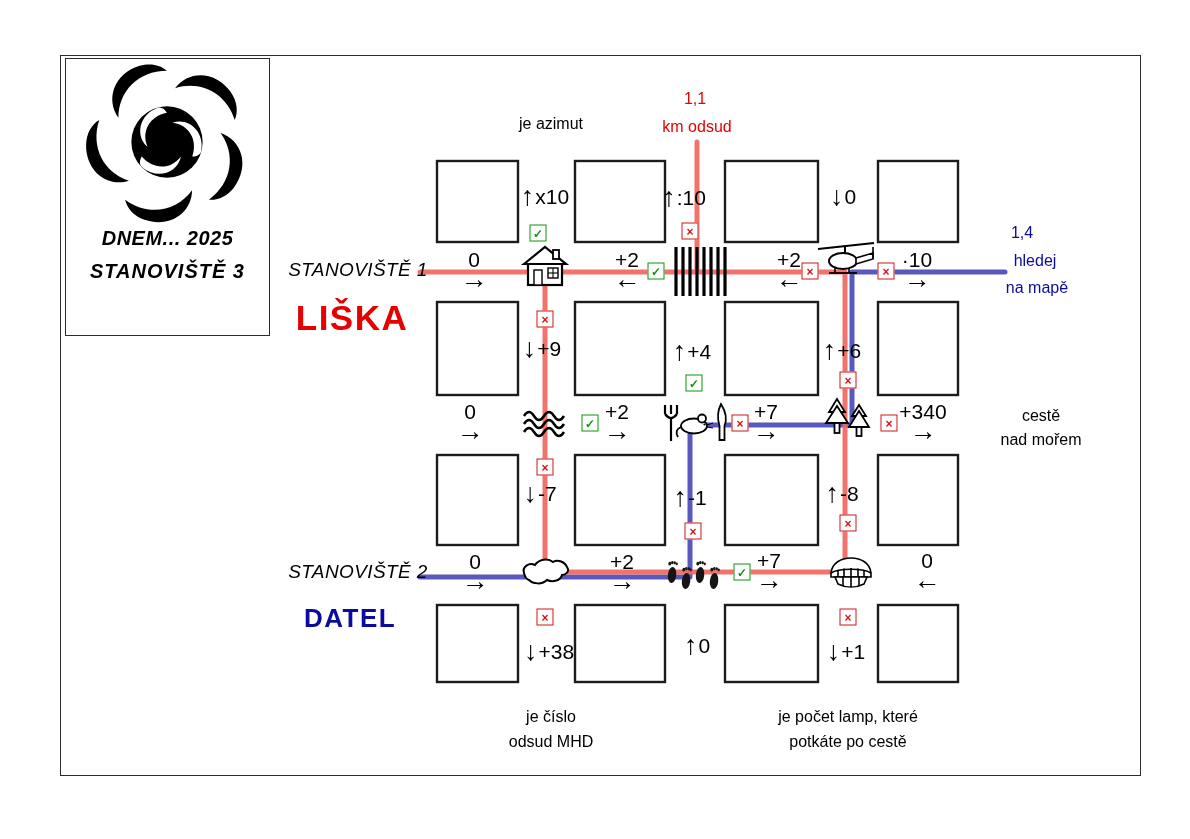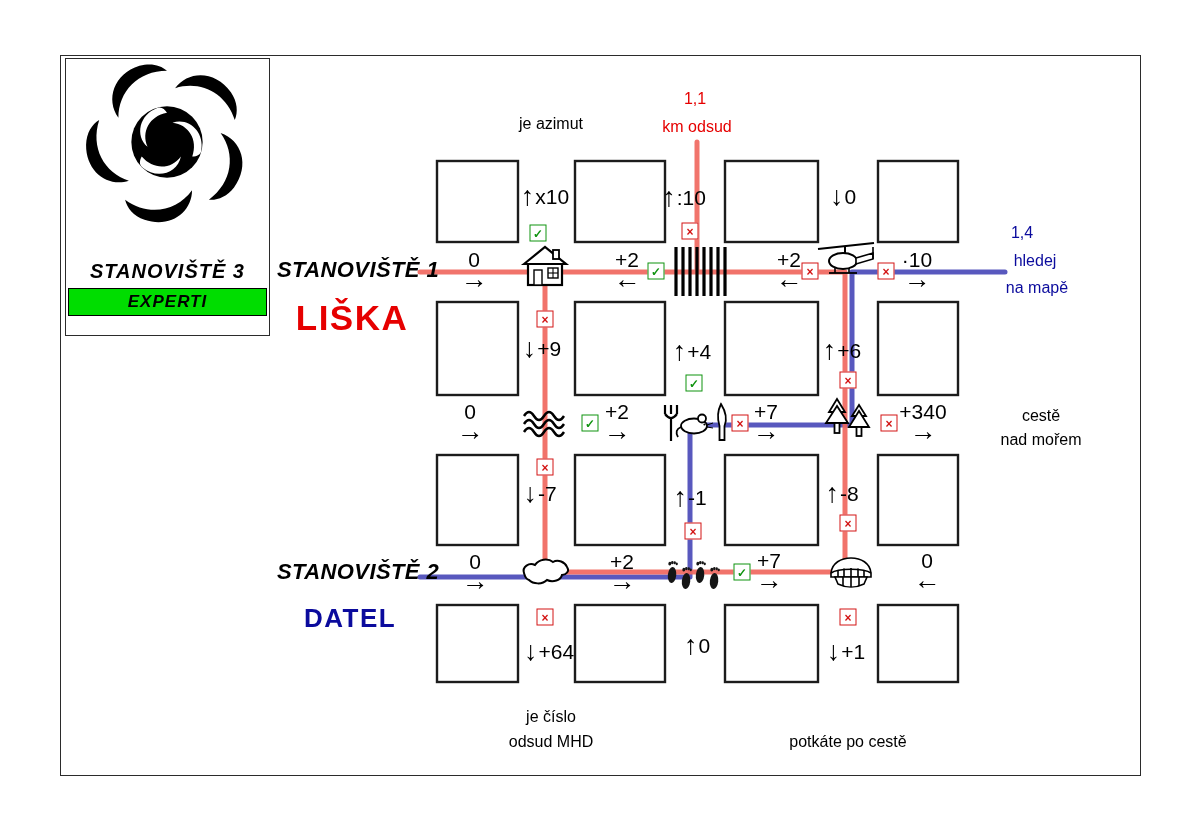--- a/index.html
+++ b/index.html
@@ -13,21 +13,21 @@
   .logo-line1{top:168px;font-size:20px}
   .logo-line2{top:201px;font-size:20px;letter-spacing:1px}
   .logo-badge{position:absolute;left:2px;right:2px;top:229px;height:26px;background:#00dd00;border:1.5px solid #000;
               display:flex;align-items:center;justify-content:center;font-weight:bold;font-style:italic;font-size:17px;letter-spacing:1px}
   
   .abs{position:absolute;transform:translate(-50%,-50%);white-space:nowrap}
   .cap{font-size:16px}
   .it{}
   .red{color:#e60000}
   .blue{color:#0b0b9d}
-  .station{font-size:22px;font-weight:bold;font-style:italic;letter-spacing:.4px}
+  .station{font-size:19px;font-weight:normal;font-style:italic;letter-spacing:.4px}
   .route-name{font-weight:bold;letter-spacing:1.5px}
   
   .vclue{display:flex;align-items:center;gap:1px;font-size:21px;line-height:1}
   .vclue .ar{font-size:27px;line-height:1}
   .hclue{display:flex;flex-direction:column;align-items:center;font-size:21px;line-height:.9}
   .hclue .ar{font-size:27px;line-height:.8;margin-top:-1px}
   
   .cb{width:15px;height:15px;border:1.6px solid #000;background:#fff;display:flex;align-items:center;justify-content:center;
       font-size:12px;font-weight:bold;line-height:1}
   .cb.ok{border-color:#0f930f;color:#0f930f}
@@ -46,22 +46,22 @@
         <path d="M100,12 C64,12 40,38 40,70 C24,48 34,16 66,6 C80,2 92,5 100,12 Z" transform="rotate(72 100 100)"></path>
         <path d="M100,12 C64,12 40,38 40,70 C24,48 34,16 66,6 C80,2 92,5 100,12 Z" transform="rotate(144 100 100)"></path>
         <path d="M100,12 C64,12 40,38 40,70 C24,48 34,16 66,6 C80,2 92,5 100,12 Z" transform="rotate(216 100 100)"></path>
         <path d="M100,12 C64,12 40,38 40,70 C24,48 34,16 66,6 C80,2 92,5 100,12 Z" transform="rotate(288 100 100)"></path>
         <circle cx="100" cy="100" r="44"></circle>
         <path fill="#fff" d="M100,64 C78,68 68,88 76,106 C60,92 66,66 88,58 C93,56 97,59 100,64 Z"></path>
         <path fill="#fff" d="M100,64 C78,68 68,88 76,106 C60,92 66,66 88,58 C93,56 97,59 100,64 Z" transform="rotate(120 100 100)"></path>
         <path fill="#fff" d="M100,64 C78,68 68,88 76,106 C60,92 66,66 88,58 C93,56 97,59 100,64 Z" transform="rotate(240 100 100)"></path>
       </g>
     </svg>
+    <div class="logo-line logo-line1">DNEM... 2025</div>
     <div class="logo-line logo-line2">STANOVIŠTĚ 3</div>
-    <div class="logo-badge">EXPERTI</div>
   </div>
 
   <svg class="map" width="1190" height="839" style="position:absolute;left:0;top:0">
 
     <g fill="none" stroke="#1c1c1c" stroke-width="2.4">
       <rect x="437" y="161" width="81" height="81"></rect>
       <rect x="575" y="161" width="90" height="81"></rect>
       <rect x="725" y="161" width="93" height="81"></rect>
       <rect x="878" y="161" width="80" height="81"></rect>
       <rect x="437" y="302" width="81" height="93"></rect>
@@ -209,20 +209,21 @@
   <div class="abs cap it" style="left:551px;top:124px">je azimut</div>
   <div class="abs cap red" style="left:695px;top:99px">1,1</div>
   <div class="abs cap red it" style="left:697px;top:127px">km odsud</div>
   <div class="abs cap blue" style="left:1022px;top:233px">1,4</div>
   <div class="abs cap blue" style="left:1035px;top:261px">hledej</div>
   <div class="abs cap blue" style="left:1037px;top:288px">na mapě</div>
   <div class="abs cap it" style="left:1041px;top:416px">cestě</div>
   <div class="abs cap it" style="left:1041px;top:440px">nad mořem</div>
   <div class="abs cap it" style="left:551px;top:717px">je číslo</div>
   <div class="abs cap it" style="left:551px;top:742px">odsud MHD</div>
+  <div class="abs cap it" style="left:848px;top:717px">je počet lamp, které</div>
   <div class="abs cap it" style="left:848px;top:742px">potkáte po cestě</div>
 
   <div class="abs station" style="left:358px;top:270px">STANOVIŠTĚ 1</div>
   <div class="abs station" style="left:358px;top:572px">STANOVIŠTĚ 2</div>
   <div class="abs route-name red" style="left:352px;top:318px;font-size:35px">LIŠKA</div>
   <div class="abs route-name blue" style="left:350px;top:618px;font-size:26px">DATEL</div>
 
   <div class="abs vclue" style="left:545px;top:196px">
       <span class="ar">↑</span>
       <span>x10</span>
@@ -254,21 +255,21 @@
   <div class="abs vclue" style="left:690px;top:497px">
       <span class="ar">↑</span>
       <span>-1</span>
     </div>
   <div class="abs vclue" style="left:842px;top:493px">
       <span class="ar">↑</span>
       <span>-8</span>
     </div>
   <div class="abs vclue" style="left:549px;top:651px">
       <span class="ar">↓</span>
-      <span>+64</span>
+      <span>+38</span>
     </div>
   <div class="abs vclue" style="left:697px;top:645px">
       <span class="ar">↑</span>
       <span>0</span>
     </div>
   <div class="abs vclue" style="left:846px;top:651px">
       <span class="ar">↓</span>
       <span>+1</span>
     </div>
 

